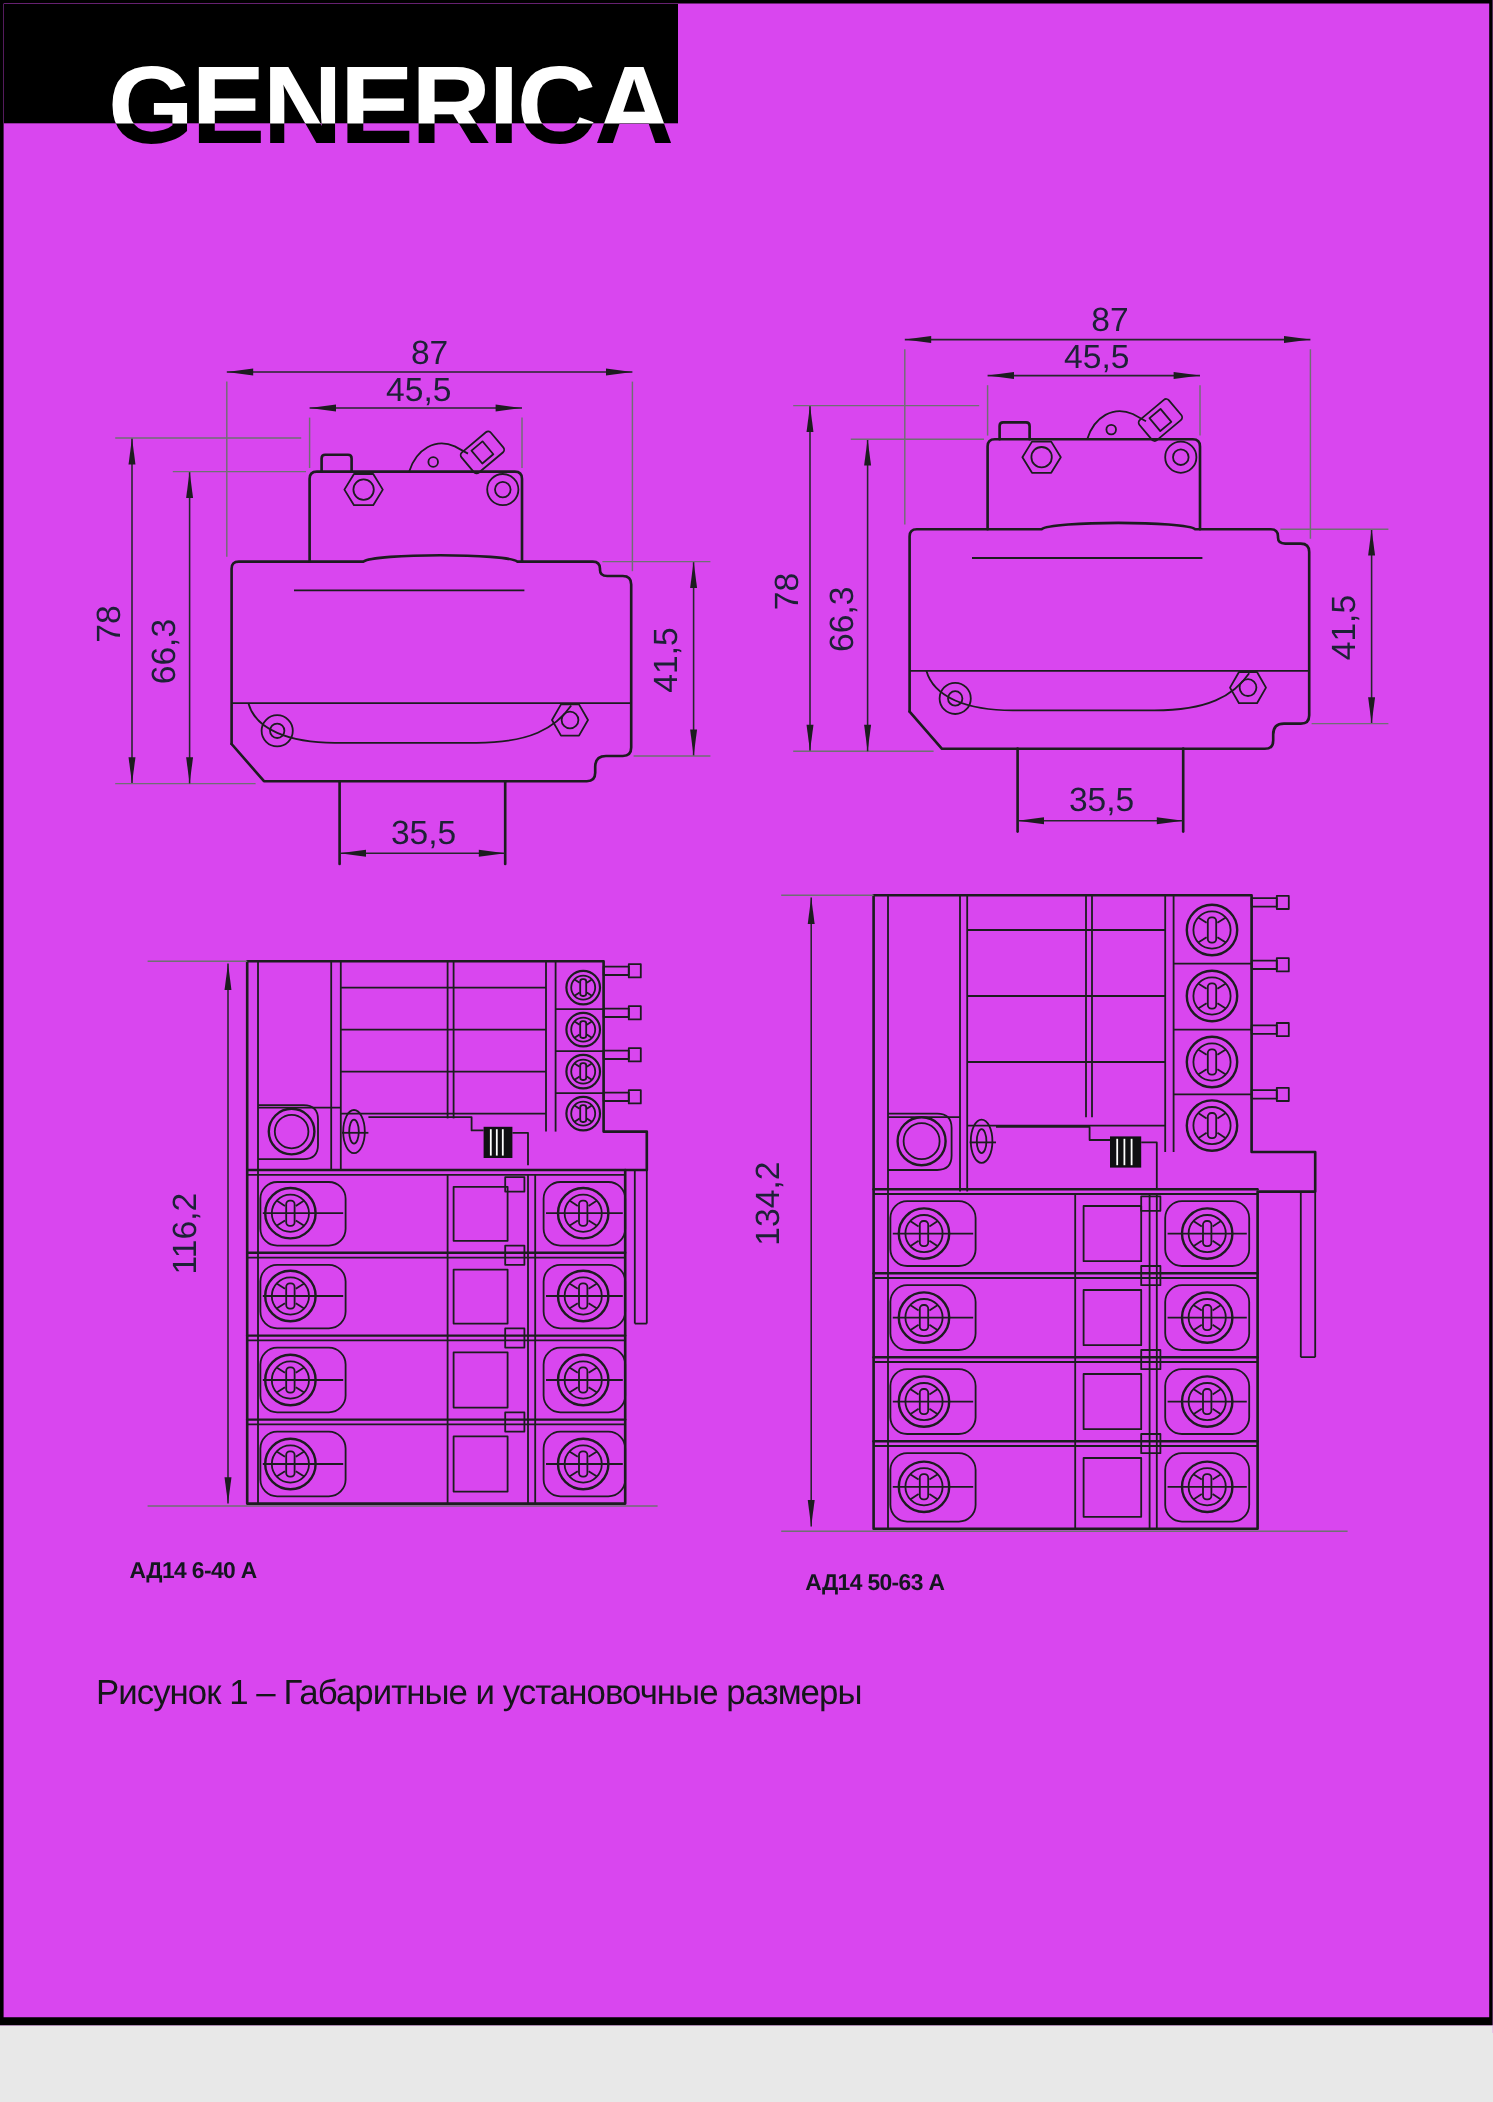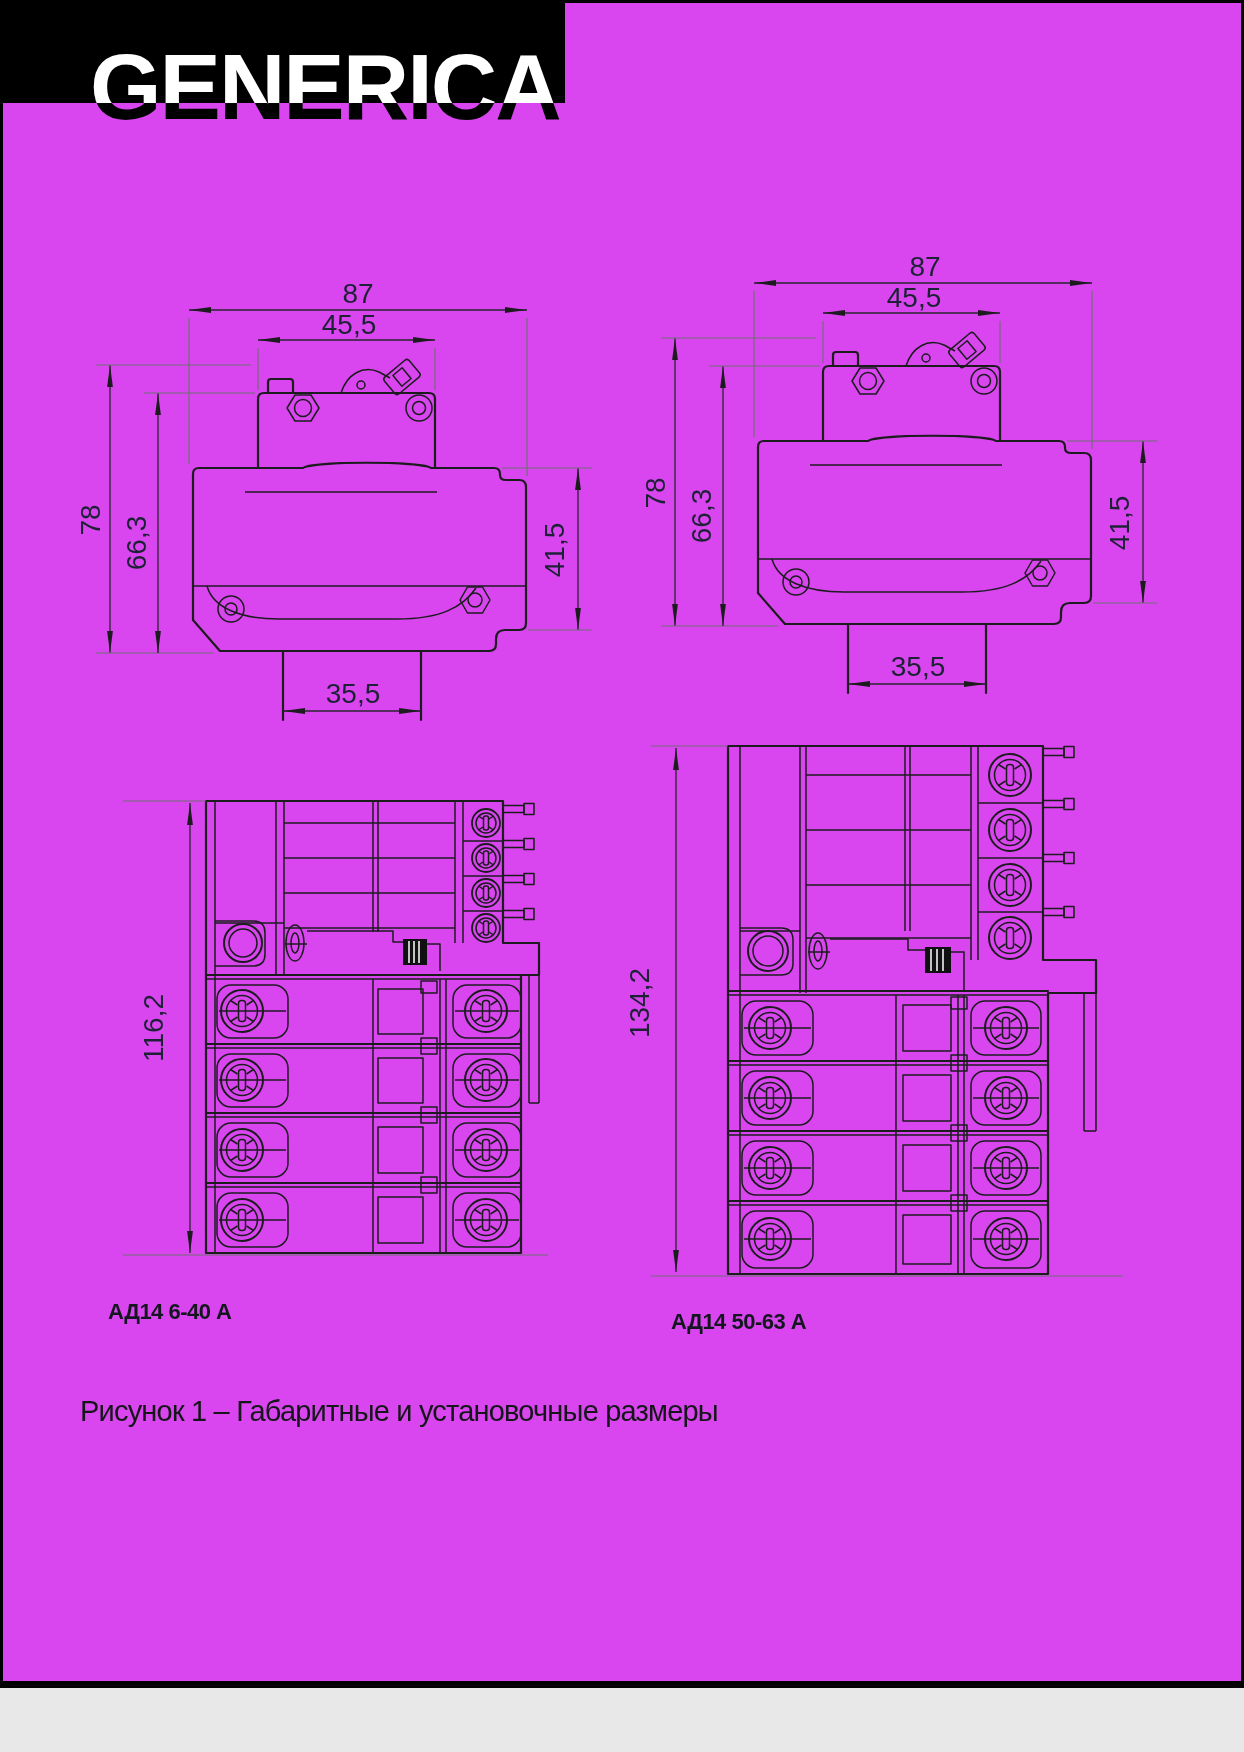--- a/index.html
+++ b/index.html
@@ -9,21 +9,21 @@
     background:#d946ef;
     box-sizing:border-box;
     border:3px solid #000;
     border-bottom:7px solid #000;
     font-family:"Liberation Sans", sans-serif;
     overflow:hidden;
     padding-left:37px;
   }
   .drawing-svg{position:absolute;left:0;top:0;width:1238px;height:1742px;}
   .dim{font-family:"Liberation Sans",sans-serif;font-size:28px;fill:#1d2136;}
-  .lbl{position:absolute;font-weight:bold;font-size:22px;color:#14161f;letter-spacing:-0.5px;white-space:nowrap;}
+  .lbl{position:absolute;font-weight:bold;font-size:19px;color:#14161f;letter-spacing:-0.5px;white-space:nowrap;}
   .caption{position:absolute;left:77px;top:1392px;font-size:29px;color:#15161a;letter-spacing:-0.8px;white-space:nowrap;}
   .outline{fill:none;stroke:#1c1c1f;stroke-width:2.2;stroke-linejoin:round;stroke-linecap:round;}
   .inner{fill:none;stroke:#1c1c1f;stroke-width:1.5;stroke-linejoin:round;}
   .dimline{fill:none;stroke:#26262c;stroke-width:1.3;}
   .extline{fill:none;stroke:#6f6f73;stroke-width:1.2;}
 </style>
 </head>
 <body>
 
 <div class="page">

